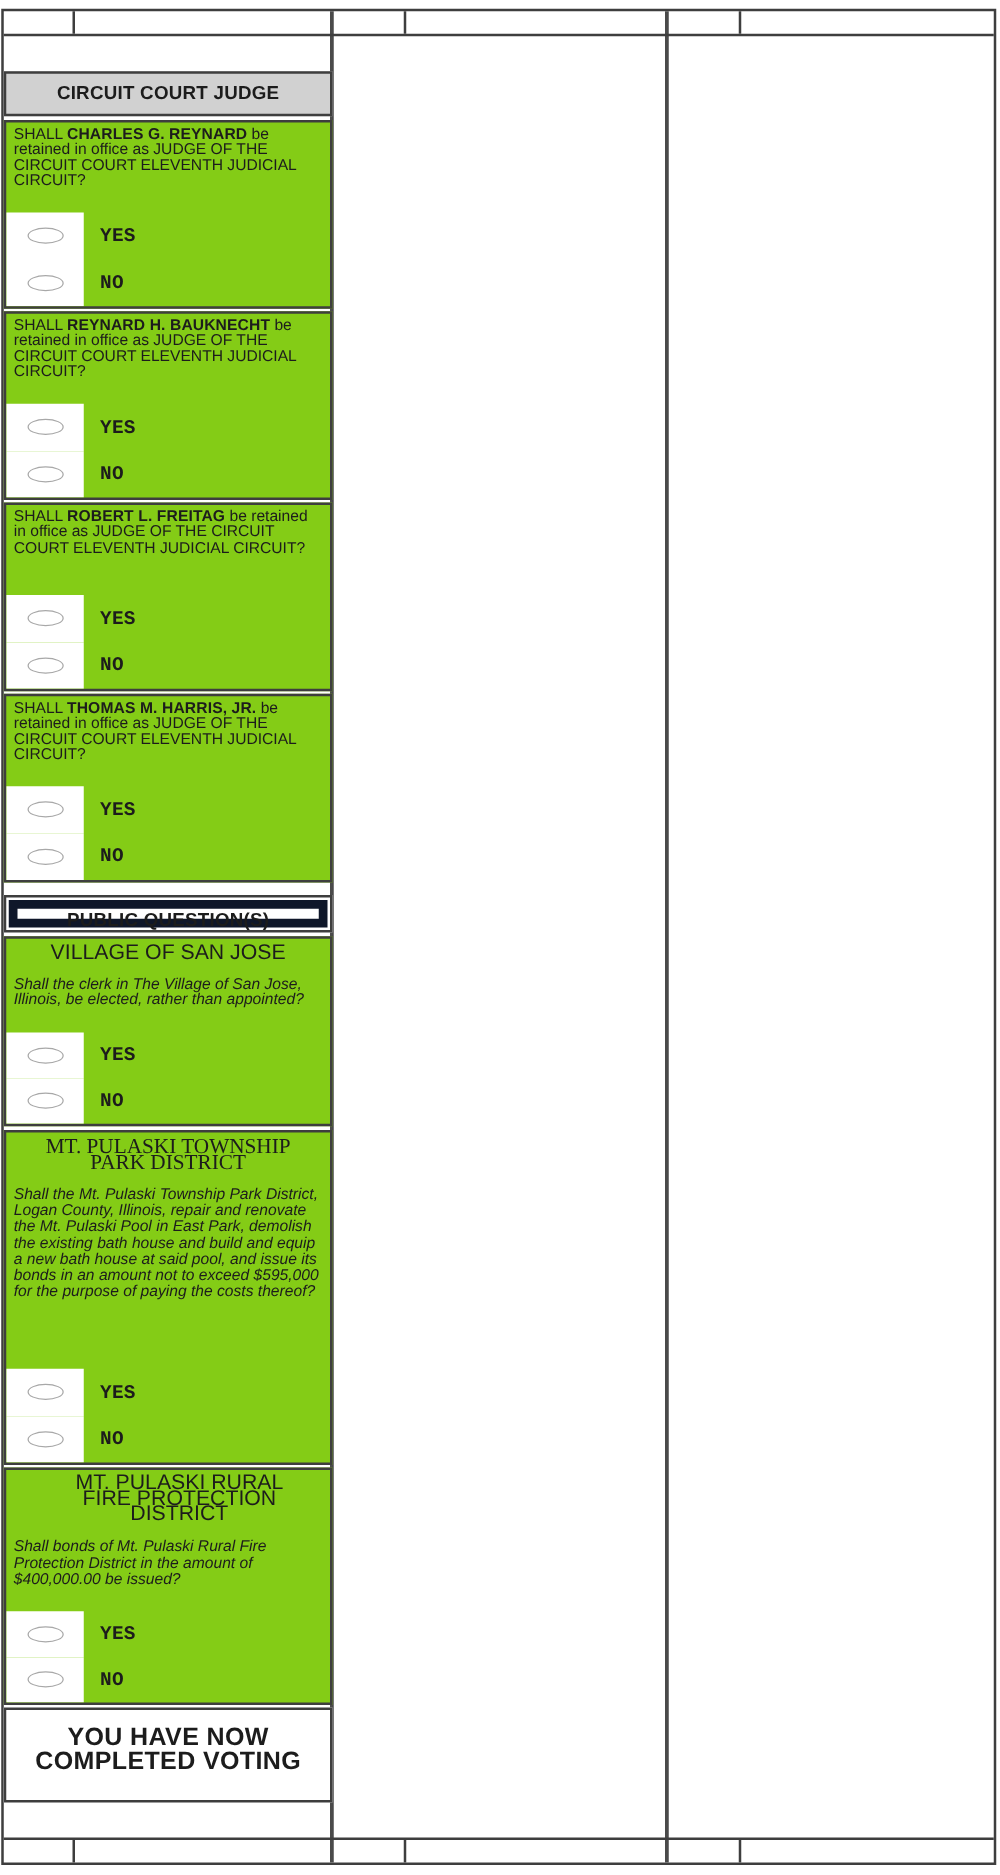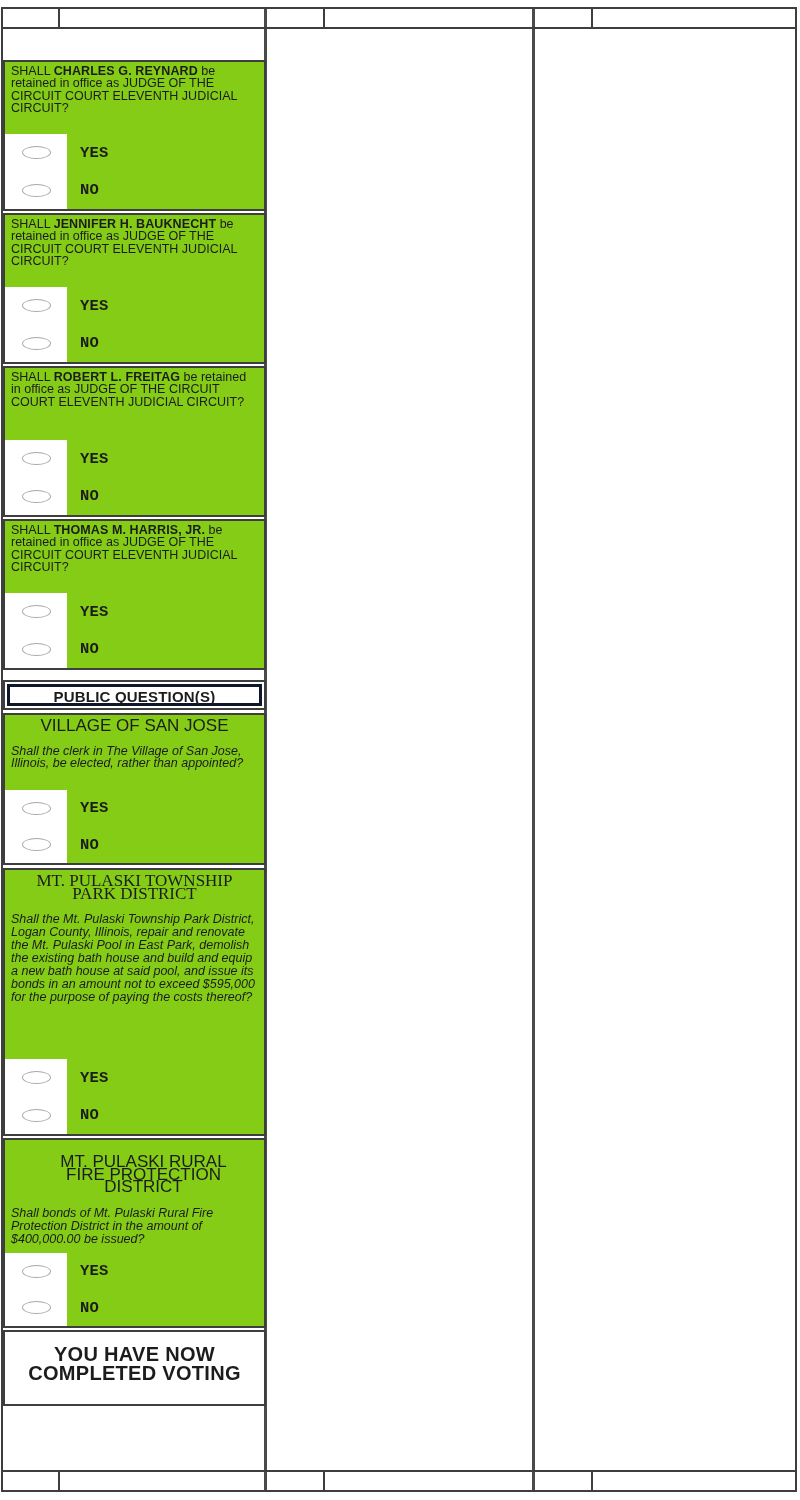--- a/index.html
+++ b/index.html
@@ -56,32 +56,32 @@
   }
   .choice-label {
     margin-left:13px; font-weight:bold; font-size:15.5px; letter-spacing:0.2px;font-family:Liberation Mono, monospace;
   }
 
   .pq-header {
     margin-top:10px; height:30px; background:#ffffff; border:2px solid #3e3e3e;
     padding:2px;
   }
   .pq-header-inner {
-    height:100%; border:3px solid #0f172a; text-align:center;
+    height:100%; border:7px solid #0f172a; text-align:center;
     font-weight:bold; font-size:15px; line-height:20px; letter-spacing:0.2px;
   }
   .pq-block-sanjose { height:152px; margin-top:3px; }
   .pq-block-park    { height:268px; margin-top:3px; }
   .pq-block-fire    { height:190px; margin-top:2px; }
 
   .pq-title {
     text-align:center; font-size:17px; line-height:12.7px; padding-top:5px;
   }
   .pq-title.narrow-park { padding-left:18px; padding-right:18px;font-family:Liberation Serif, serif; }
-  .pq-title.narrow-fire { padding-left:30px; padding-right:30px; padding-top:16px;margin-left:18px; }
+  .pq-title.narrow-fire { padding-left:30px; padding-right:30px; padding-top:4px;margin-left:18px; }
   .pq-subtitle {
     text-align:center; font-size:12.5px; line-height:12.7px; margin-top:13px;
     padding:0 12px;
   }
   .pq-body {
     padding:0 6px; font-size:12.5px; line-height:12.9px; margin-top:13px;font-style:italic;
   }
   .pq-body.sj { margin-top:12px; line-height:12.5px; }
 
   .footer-box {
@@ -104,41 +104,42 @@
   <div class="subdiv top sd3"></div>
 
   <div class="hline bottom"></div>
   <div class="subdiv bottom sd1"></div>
   <div class="subdiv bottom sd2"></div>
   <div class="subdiv bottom sd3"></div>
 
   <div class="content-col">
     <div class="spacer"></div>
 
+    <div class="section-header">CIRCUIT COURT JUDGE</div>
 
     <div class="block judge-block first">
       <div class="q-text"><span>SHALL </span><b>CHARLES G. REYNARD</b><span> be retained in office as JUDGE OF THE CIRCUIT COURT ELEVENTH JUDICIAL CIRCUIT?</span></div>
       <div class="choices h75">
         <div class="choice-row">
           <div class="oval-cell">
               <div class="oval"></div>
             </div>
           <div class="choice-label">YES</div>
         </div>
         <div class="choice-row">
           <div class="oval-cell">
               <div class="oval"></div>
             </div>
           <div class="choice-label">NO</div>
         </div>
       </div>
     </div>
 
     <div class="block judge-block">
-      <div class="q-text"><span>SHALL </span><b>JENNIFER H. BAUKNECHT</b><span> be retained in office as JUDGE OF THE CIRCUIT COURT ELEVENTH JUDICIAL CIRCUIT?</span></div>
+      <div class="q-text"><span>SHALL </span><b>REYNARD H. BAUKNECHT</b><span> be retained in office as JUDGE OF THE CIRCUIT COURT ELEVENTH JUDICIAL CIRCUIT?</span></div>
       <div class="choices h75">
         <div class="choice-row">
           <div class="oval-cell">
               <div class="oval"></div>
             </div>
           <div class="choice-label">YES</div>
         </div>
         <div class="choice-row">
           <div class="oval-cell">
               <div class="oval"></div>

